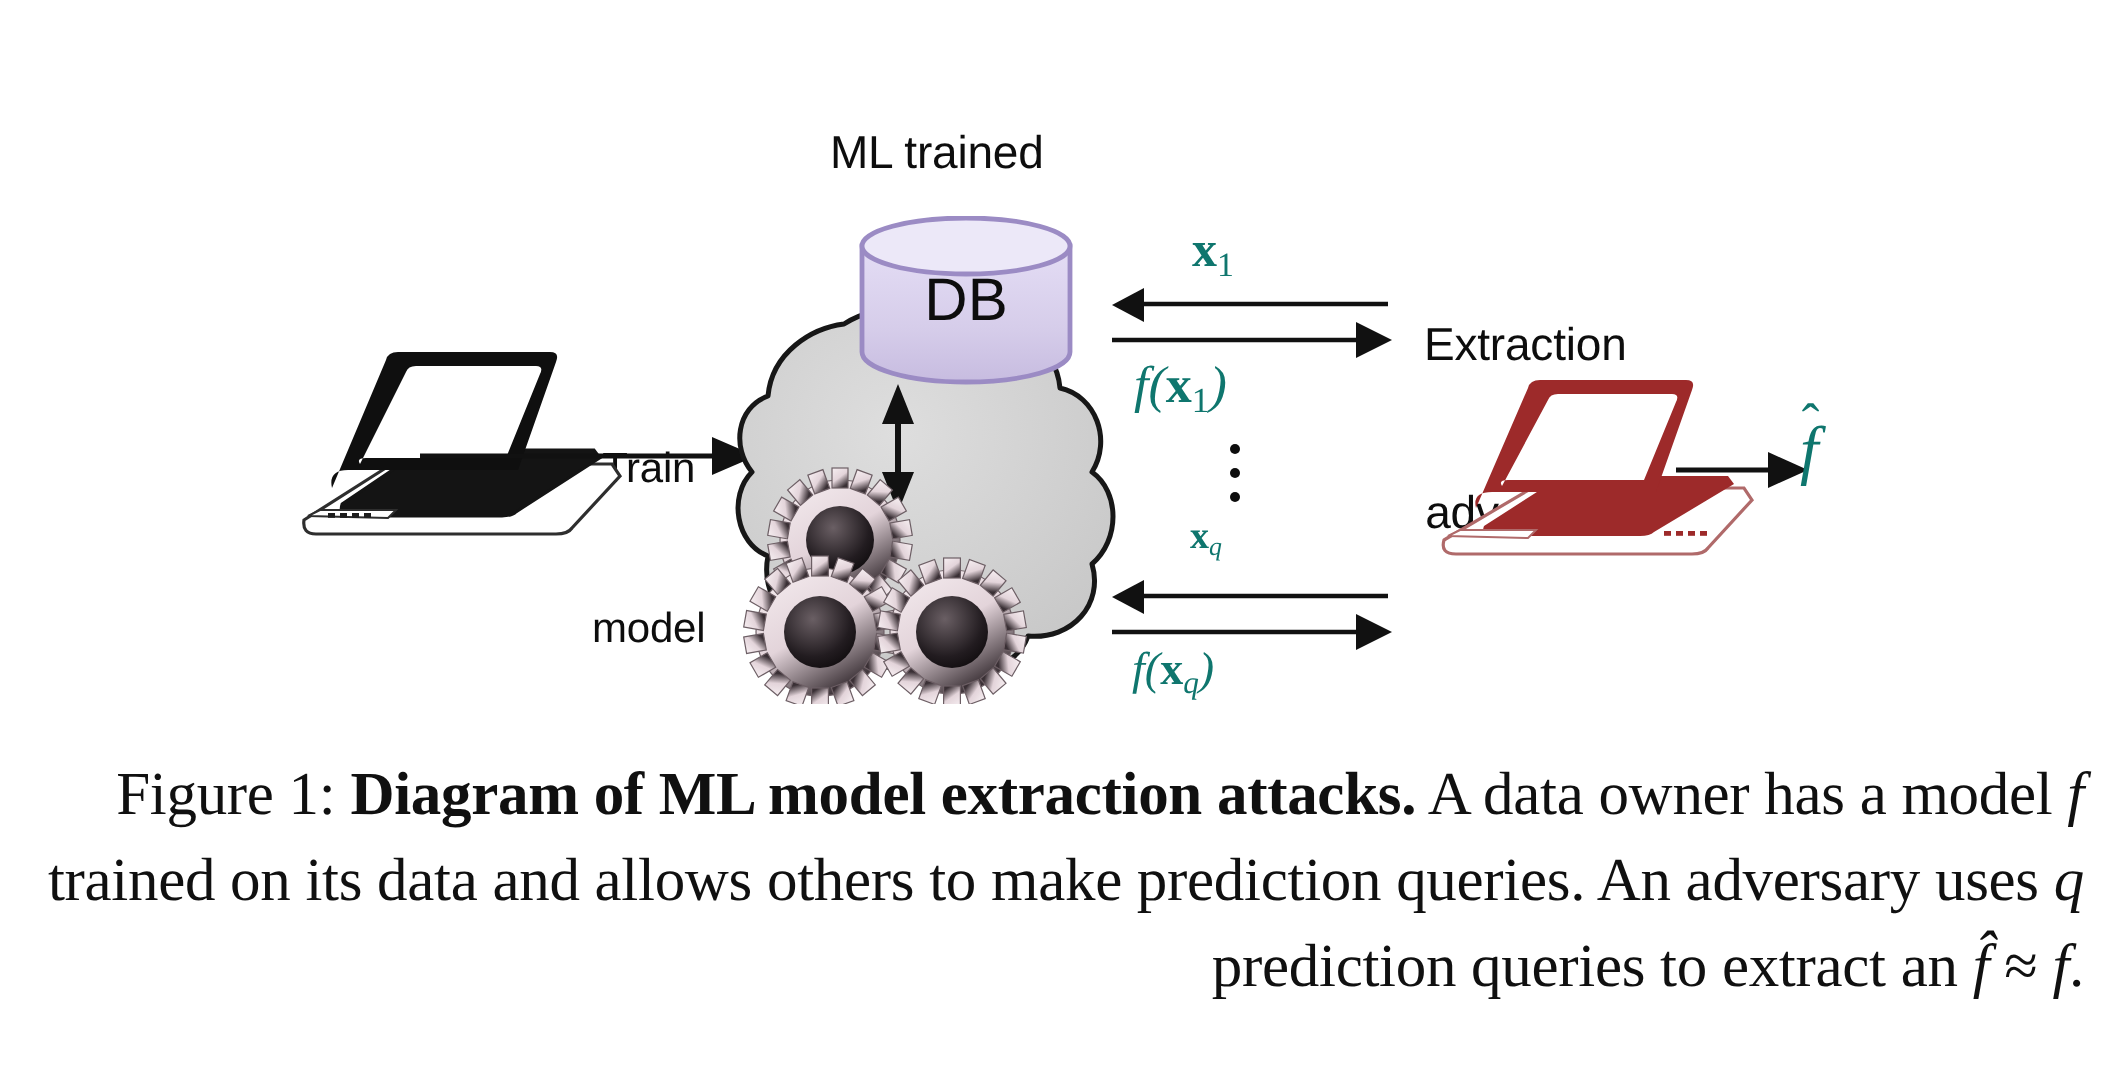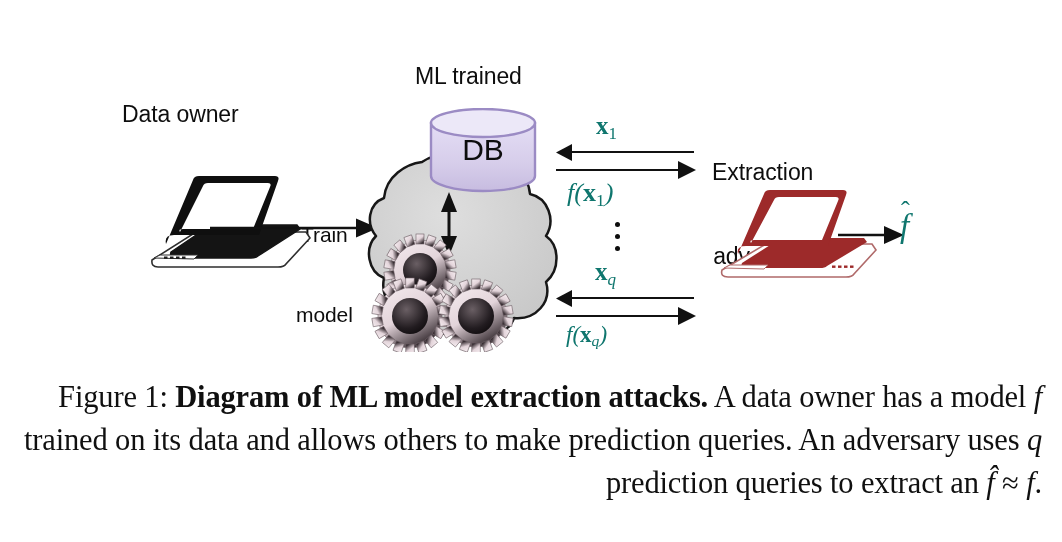--- a/index.html
+++ b/index.html
@@ -35,21 +35,21 @@
     font-family: "Liberation Sans", sans-serif;
     font-size: 23px;
     color: #0d0d0d;
     line-height: 1.22;
     white-space: pre;
     letter-spacing: -0.1px;
   }
 
   #label-data-owner { left: 122px; top: 100px; }
   #label-ml-service { left: 415px; top: 62px; }
-  #label-extraction-adversary { left: 712px; top: 102px; text-align: right; }
+  #label-extraction-adversary { left: 712px; top: 102px; text-align: center; }
   #label-train-model {
     left: 296px; top: 168px;
     font-size: 21px;
     text-align: center;
     line-height: 1.28;
   }
 
   
   .math {
     position: absolute;
@@ -73,21 +73,21 @@
     vertical-align: -0.28em;
     font-style: normal;
     font-weight: normal;
   }
   .math .fn {
     font-style: italic;
   }
 
   #math-x1 { left: 596px; top: 112px; font-size: 25px; }
   #math-fx1 { left: 567px; top: 178px; font-size: 26px; }
-  #math-xq { left: 595px; top: 258px; font-size: 25px; }
+  #math-xq { left: 595px; top: 258px; font-size: 19px; }
   #math-fxq { left: 566px; top: 322px; font-size: 23px; }
   #math-fhat { left: 900px; top: 208px; font-size: 33px; }
 
   .vdots {
     position: absolute;
     left: 615px; top: 222px;
     width: 6px;
     font-size: 26px;
     color: #0d0d0d;
     line-height: 6px;
@@ -130,21 +130,20 @@
 
   svg { display: block; }
 </style>
 </head>
 <body>
 
 <div id="figure-root">
 
   <div class="diagram">
 
-    <div class="label" id="label-data-owner">Data owner</div>
 
     <div class="label" id="label-ml-service">ML trained</div>
 
     <div class="label" id="label-extraction-adversary">
       <div>Extraction</div>
       <div>adversary</div>
     </div>
 
     <div class="label" id="label-train-model">
       <div>Train</div>

